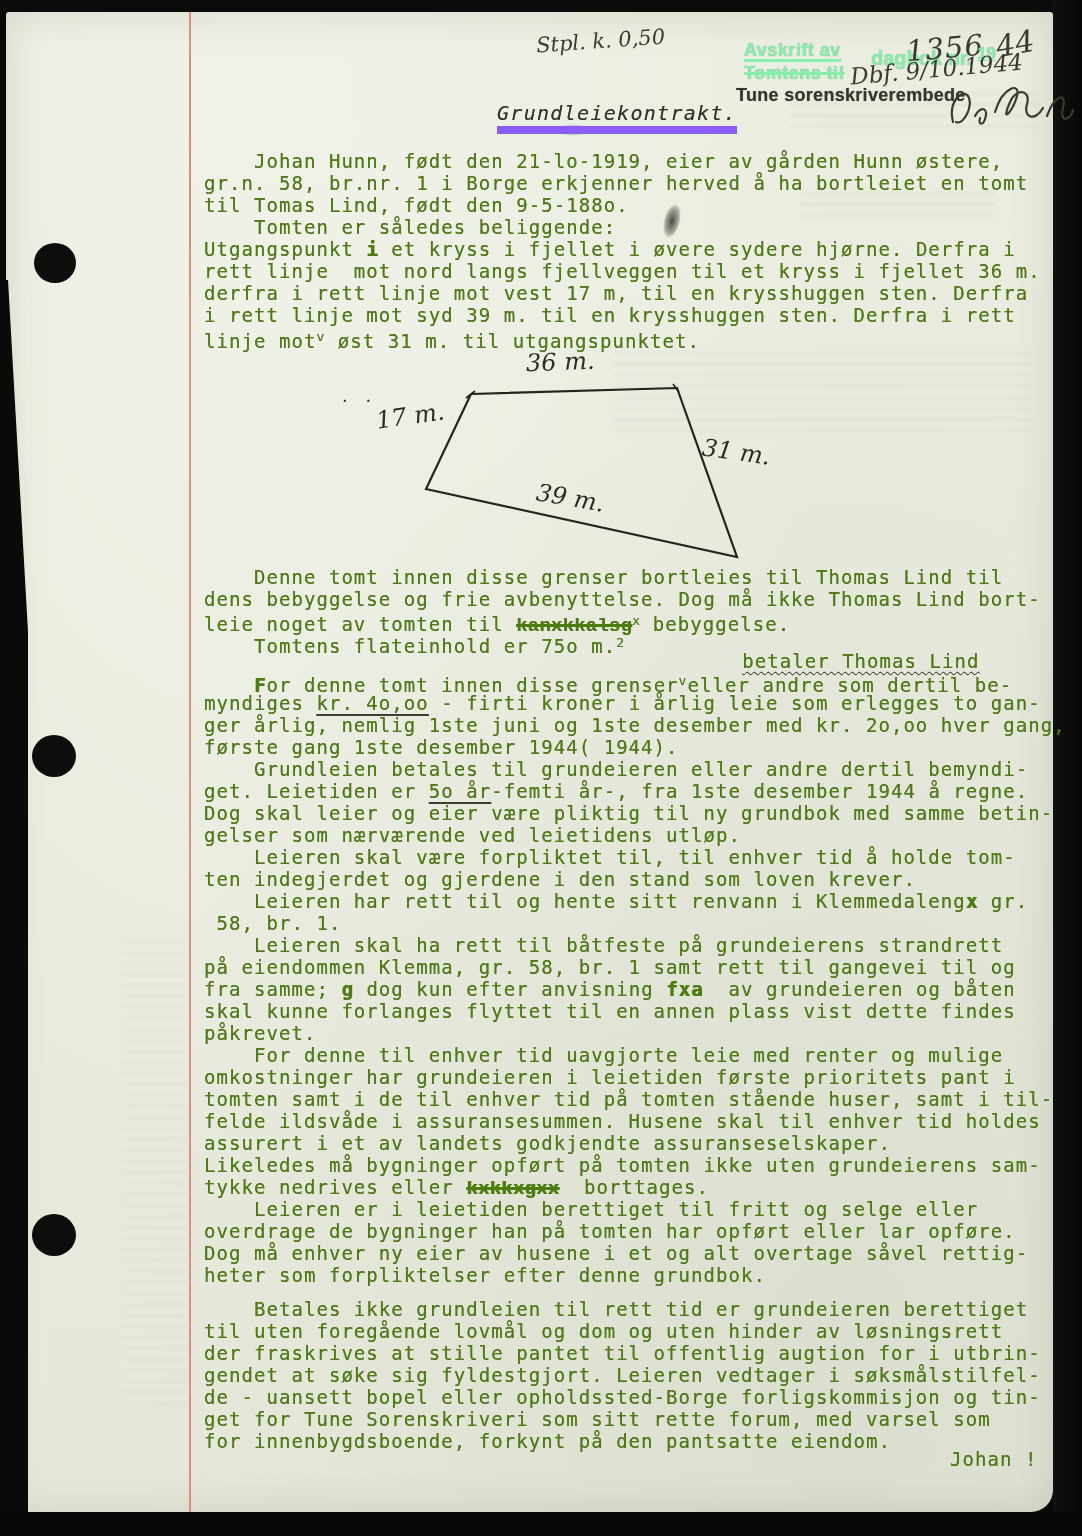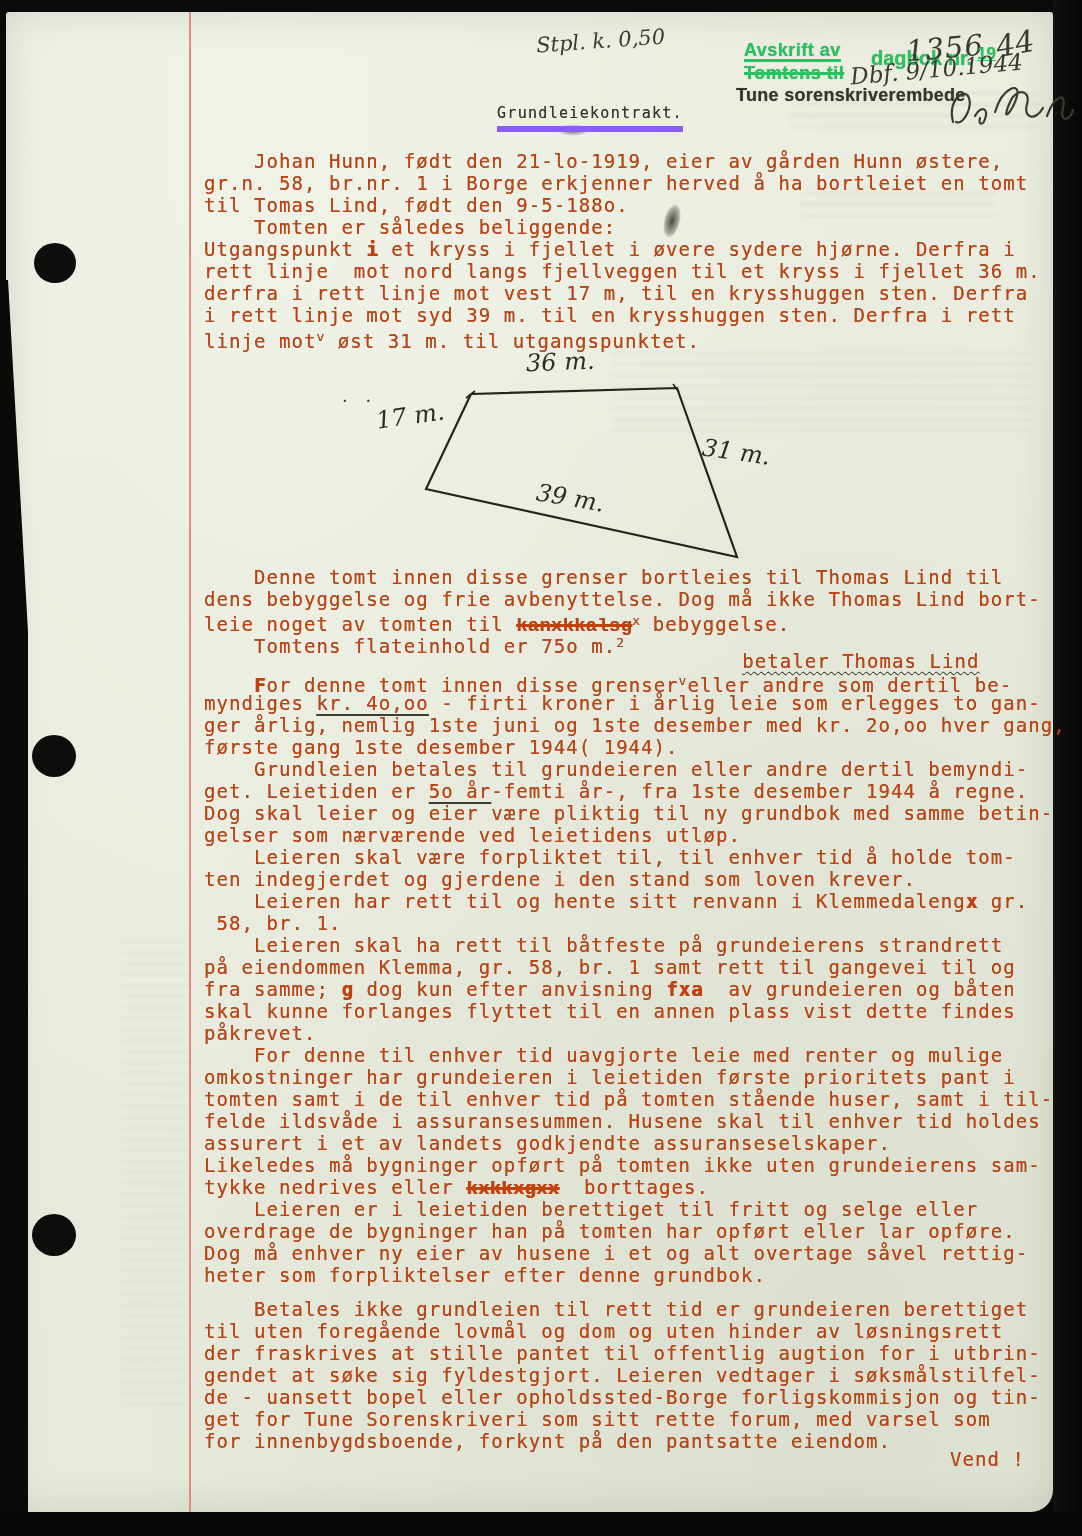--- a/index.html
+++ b/index.html
@@ -29,43 +29,44 @@
   .edge-top{position:absolute;left:0;top:0;width:1082px;height:12px;background:#0b0b0a;}
   .hole{position:absolute;background:#0d0d0b;border-radius:50%;}
   .hole1{left:34px;top:243px;width:42px;height:40px;}
   .hole2{left:32px;top:735px;width:44px;height:42px;}
   .hole3{left:32px;top:1214px;width:44px;height:42px;}
   .redline{position:absolute;left:189px;top:12px;width:2px;height:1500px;
     background:#e2807a;opacity:.9;}
   
   .tw{
     font-family:"DejaVu Sans Mono","Liberation Mono",monospace;
-    font-size:19px;letter-spacing:1.05px;line-height:22px;color:#c2410c;
+    font-size:19px;letter-spacing:1.05px;line-height:22px;color:#4d7c0f;
     white-space:pre;text-shadow:0 0 .5px rgba(40,40,30,.55);
   }
   .bodyA{position:absolute;left:204px;top:150px;}
   .bodyB{position:absolute;left:204px;top:566px;}
   .line{height:22px;}
   .gap12{height:12px;line-height:12px;}
   .insert{line-height:14px;height:16px;padding-left:452px;text-align:center;}
   .s-u{text-decoration:underline;text-decoration-thickness:2px;text-underline-offset:4px;text-decoration-color:#3d3d33;}
   .s-wavy{text-decoration:underline wavy;text-decoration-thickness:1.4px;text-underline-offset:3px;text-decoration-color:#3d3d33;}
   .s-strike{font-weight:bold;text-decoration:line-through;text-decoration-thickness:2.5px;letter-spacing:.2px;font-family:Liberation Mono, monospace;}
   .s-ot{font-weight:bold;text-shadow:.7px 0 currentColor;}
   .s-sup{font-size:13px;vertical-align:6px;letter-spacing:.2px;}
   .s-caret{font-size:13px;vertical-align:7px;}
   .title{
-    position:absolute;left:497px;top:102px;font-size:15px;letter-spacing:1.3px;
-    border-bottom:6px solid #8b5cf6;padding-bottom:2px;color:#33332b;
+    position:absolute;left:497px;top:102px;font-size:20px;letter-spacing:1.3px;
+    border-bottom:8px solid #8b5cf6;padding-bottom:2px;color:#33332b;
     text-shadow:0 0 .5px rgba(40,40,30,.6);
+    font-style:italic;
   }
   .vendline{position:absolute;left:950px;top:1448px;}
   
   .stamp{position:absolute;font-family:"Liberation Sans","DejaVu Sans",sans-serif;
-    font-weight:bold;color:#22c55e;text-shadow:0 0 1px rgba(45,45,38,.5);}
+    font-weight:bold;color:#86efac;text-shadow:0 0 1px rgba(45,45,38,.5);}
   .st-avskrift{left:744px;top:40px;font-size:18px;letter-spacing:.5px;
     text-decoration:underline;text-decoration-thickness:2.5px;text-underline-offset:3px;}
   .st-vedlegg{left:744px;top:63px;font-size:18px;letter-spacing:.5px;
     text-decoration:line-through;text-decoration-thickness:2.5px;}
   .st-dagbok{left:871px;top:47px;font-size:20px;}
   .st-19{left:977px;top:44px;font-size:17px;text-decoration:underline;}
   .st-office{left:736px;top:85px;font-size:18px;letter-spacing:.3px;color:#34342d;}
   
   .hand{position:absolute;font-family:"DejaVu Serif","Liberation Serif",serif;
     font-style:italic;color:#3a3a30;}
@@ -143,13 +144,13 @@
   </svg>
   <span class="dg-label dg-top">36 m.</span>
   <span class="dg-label dg-left">17 m.</span>
   <span class="dg-label dg-right">31 m.</span>
   <span class="dg-label dg-bottom">39 m.</span>
 </div>
 <div class="hand h-dots">· ·</div>
 
 <div class="bodyB tw" id="bodyB"><div class="line"><span>    Denne tomt innen disse grenser bortleies til Thomas Lind til</span></div><div class="line"><span>dens bebyggelse og frie avbenyttelse. Dog må ikke Thomas Lind bort-</span></div><div class="line"><span>leie noget av tomten til </span><span class="s-strike">kanxkkalsg</span><span class="s-sup">x</span><span> bebyggelse.</span></div><div class="line"><span>    Tomtens flateinhold er 75o m.</span><span class="s-sup">2</span></div><div class="line insert"><span class="s-wavy">betaler Thomas Lind</span></div><div class="line"><span>    </span><span class="s-ot">F</span><span>or denne tomt innen disse grenser</span><span class="s-caret">v</span><span>eller andre som dertil be-</span></div><div class="line"><span>myndiges </span><span class="s-u">kr. 4o,oo</span><span> - firti kroner i årlig leie som erlegges to gan-</span></div><div class="line"><span>ger årlig, nemlig 1ste juni og 1ste desember med kr. 2o,oo hver gang,</span></div><div class="line"><span>første gang 1ste desember 1944( 1944).</span></div><div class="line"><span>    Grundleien betales til grundeieren eller andre dertil bemyndi-</span></div><div class="line"><span>get. Leietiden er </span><span class="s-u">5o år</span><span>-femti år-, fra 1ste desember 1944 å regne.</span></div><div class="line"><span>Dog skal leier og eier være pliktig til ny grundbok med samme betin-</span></div><div class="line"><span>gelser som nærværende ved leietidens utløp.</span></div><div class="line"><span>    Leieren skal være forpliktet til, til enhver tid å holde tom-</span></div><div class="line"><span>ten indegjerdet og gjerdene i den stand som loven krever.</span></div><div class="line"><span>    Leieren har rett til og hente sitt renvann i Klemmedaleng</span><span class="s-ot">x</span><span> gr.</span></div><div class="line"><span> 58, br. 1.</span></div><div class="line"><span>    Leieren skal ha rett til båtfeste på grundeierens strandrett</span></div><div class="line"><span>på eiendommen Klemma, gr. 58, br. 1 samt rett til gangevei til og</span></div><div class="line"><span>fra samme; </span><span class="s-ot">g</span><span> dog kun efter anvisning </span><span class="s-ot">fxa</span><span>  av grundeieren og båten</span></div><div class="line"><span>skal kunne forlanges flyttet til en annen plass vist dette findes</span></div><div class="line"><span>påkrevet.</span></div><div class="line"><span>    For denne til enhver tid uavgjorte leie med renter og mulige</span></div><div class="line"><span>omkostninger har grundeieren i leietiden første prioritets pant i</span></div><div class="line"><span>tomten samt i de til enhver tid på tomten stående huser, samt i til-</span></div><div class="line"><span>felde ildsvåde i assuransesummen. Husene skal til enhver tid holdes</span></div><div class="line"><span>assurert i et av landets godkjendte assuranseselskaper.</span></div><div class="line"><span>Likeledes må bygninger opført på tomten ikke uten grundeierens sam-</span></div><div class="line"><span>tykke nedrives eller </span><span class="s-ot s-strike">kxkkxgxx</span><span>  borttages.</span></div><div class="line"><span>    Leieren er i leietiden berettiget til fritt og selge eller</span></div><div class="line"><span>overdrage de bygninger han på tomten har opført eller lar opføre.</span></div><div class="line"><span>Dog må enhver ny eier av husene i et og alt overtage såvel rettig-</span></div><div class="line"><span>heter som forpliktelser efter denne grundbok.</span></div><div class="line gap12"></div><div class="line"><span>    Betales ikke grundleien til rett tid er grundeieren berettiget</span></div><div class="line"><span>til uten foregående lovmål og dom og uten hinder av løsningsrett</span></div><div class="line"><span>der fraskrives at stille pantet til offentlig augtion for i utbrin-</span></div><div class="line"><span>gendet at søke sig fyldestgjort. Leieren vedtager i søksmålstilfel-</span></div><div class="line"><span>de - uansett bopel eller opholdssted-Borge forligskommisjon og tin-</span></div><div class="line"><span>get for Tune Sorenskriveri som sitt rette forum, med varsel som</span></div><div class="line"><span>for innenbygdsboende, forkynt på den pantsatte eiendom.</span></div></div>
 
-<div class="vendline tw">Vend !</div>
+<div class="vendline tw">Johan !</div>
 
 </body></html>

